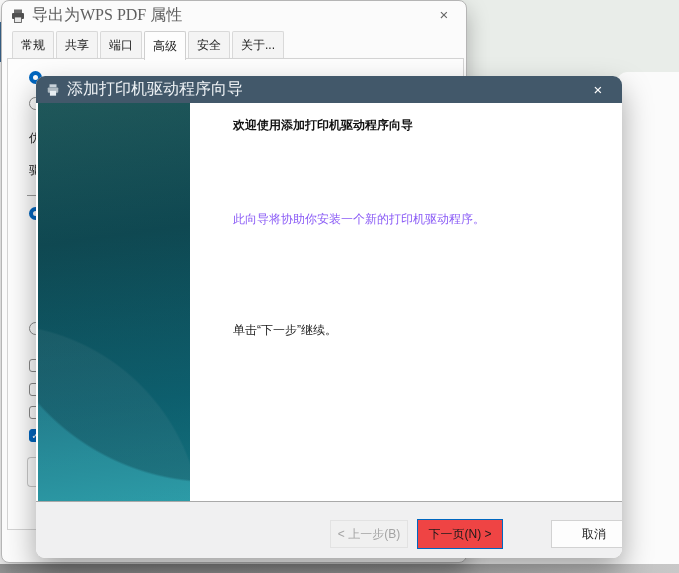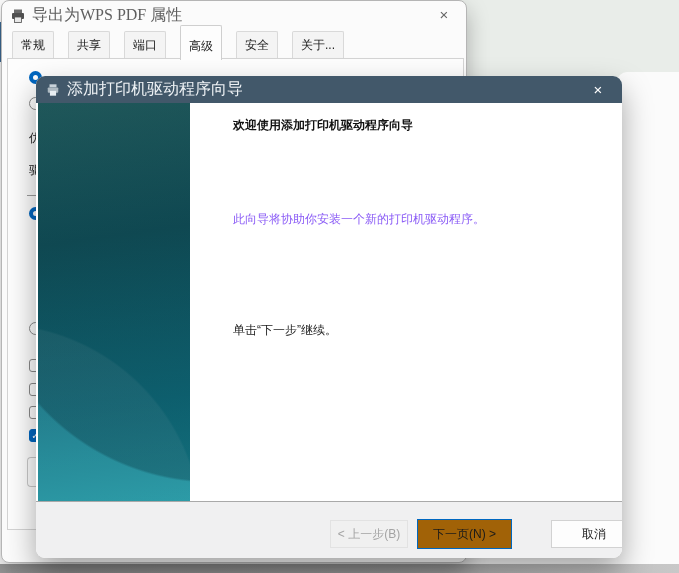--- a/index.html
+++ b/index.html
@@ -19,22 +19,22 @@
                 border:1px solid #b5b5b5;border-radius:8px;box-shadow:0 10px 22px rgba(0,0,0,.28);
                 box-sizing:border-box;}
   .pd-titlebar{position:absolute;left:0;top:0;right:0;height:29px;display:flex;align-items:center;
                padding-left:8px;}
   .pd-icon{width:16px;height:16px;margin-right:6px;display:inline-flex;}
   .pd-title{font-size:16px;color:#5f5f5f;font-family:Liberation Serif, serif;}
   .pd-close{position:absolute;right:6px;top:3px;width:32px;height:22px;border:none;background:transparent;
             color:#666;font-size:15px;line-height:22px;text-align:center;padding:0;cursor:default;}
   .pd-tabs{position:absolute;left:10px;top:32px;height:26px;display:flex;align-items:flex-end;}
   .pd-tab{font-size:12px;color:#222;background:#f4f4f4;border:1px solid #d9d9d9;border-bottom:none;
-          padding:5px 8px 5px 8px;margin-right:14px;border-radius:2px 2px 0 0;white-space:nowrap;}
-  .pd-tab.active{background:#fdfdfd;padding-top:12px;margin-bottom:-1px;position:relative;z-index:3;
+          padding:5px 8px 5px 8px;margin-right:2px;border-radius:2px 2px 0 0;white-space:nowrap;}
+  .pd-tab.active{background:#fdfdfd;padding-top:6px;margin-bottom:-1px;position:relative;z-index:3;
                  border-color:#cfcfcf;}
   .pd-body{position:absolute;left:5px;top:57px;width:455px;height:470px;background:#fdfdfd;
            border:1px solid #d4d4d4;}
   .frag{position:absolute;}
   .radio{width:13px;height:13px;border-radius:50%;border:1px solid #8a8a8a;background:#fff;box-sizing:border-box;}
   .radio.sel{border:4px solid #0067c0;}
   .cbox{width:13px;height:13px;border:1px solid #8a8a8a;border-radius:3px;background:#fff;box-sizing:border-box;
         font-size:10px;line-height:11px;text-align:center;color:#fff;}
   .cbox.checked{background:#0067c0;border-color:#0067c0;}
   .frag-label{font-size:12px;color:#1a1a1a;}
@@ -57,21 +57,21 @@
        linear-gradient(172deg,#2c6a68 0%,#14545c 32%,#117585 70%,#1d9aa6 100%);}
   .wz-content{position:absolute;left:154px;top:27px;right:0;height:425px;background:#ffffff;}
   .wz-heading{position:absolute;left:43px;top:14px;font-size:12px;font-weight:bold;color:#111;}
   .wz-p1{position:absolute;left:43px;top:108px;font-size:12px;color:#8b5cf6;}
   .wz-p2{position:absolute;left:43px;top:219px;font-size:12px;color:#1a1a1a;}
   .wz-footer{position:absolute;left:0;bottom:0;right:0;height:56px;background:#f0f0f1;
              border-top:1px solid #a9a9a9;}
   .btn{position:absolute;top:18px;height:28px;font-size:12px;border-radius:0;box-sizing:border-box;
        text-align:center;line-height:26px;padding:0;}
   .btn-back{left:294px;width:78px;background:#f0f0f0;border:1px solid #e2e2e2;color:#a3a3a3;}
-  .btn-next{left:381px;width:95px;top:17px;height:30px;background:#a16207;border:1.5px solid #0067c0;
+  .btn-next{left:381px;width:86px;top:17px;height:30px;background:#ef4444;border:1.5px solid #0067c0;
             color:#1a1a1a;line-height:27px;}
   .btn-cancel{left:482px;width:86px;background:#fdfdfd;border:1px solid #d2d2d2;color:#1a1a1a;margin-left:33px;}
 </style>
 </head>
 <body>
 
 <div class="canvas">
 
   <div class="backdrop-green"></div>
   <div class="backdrop-white"></div>

